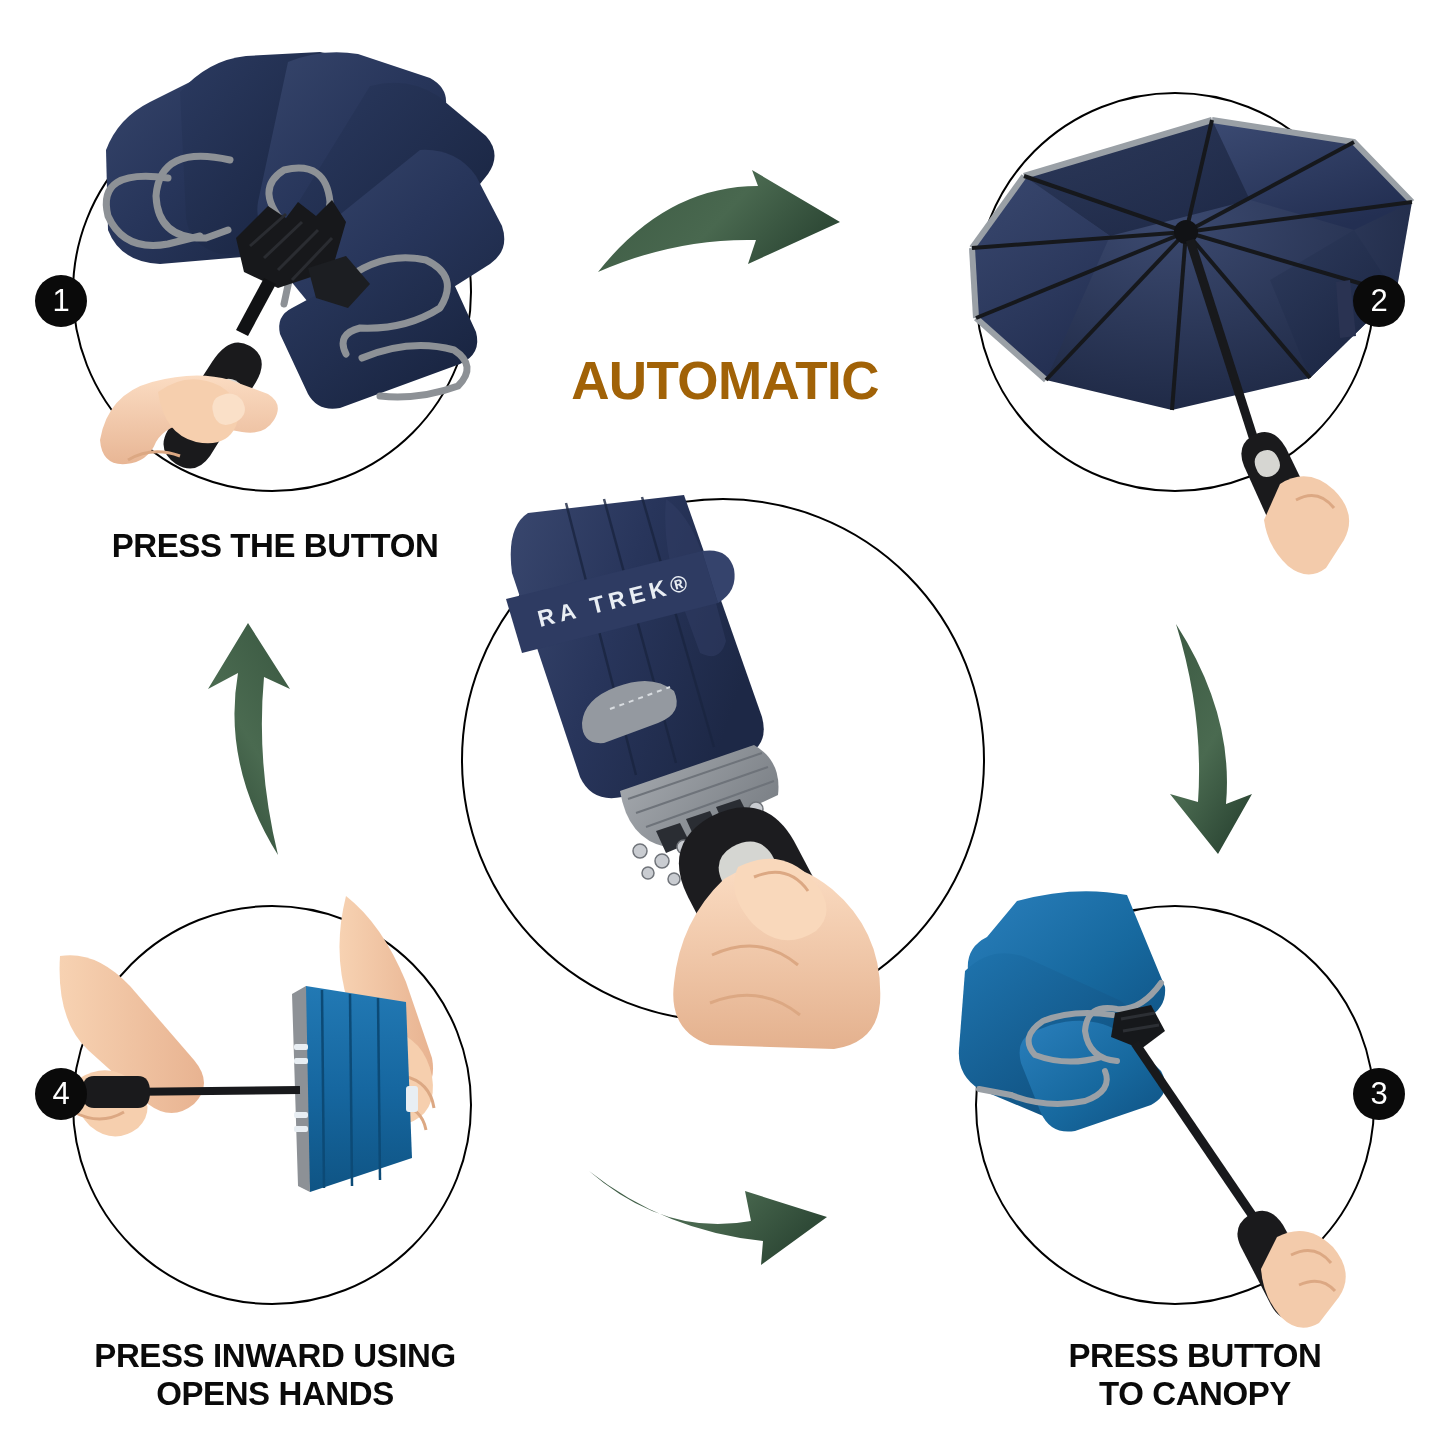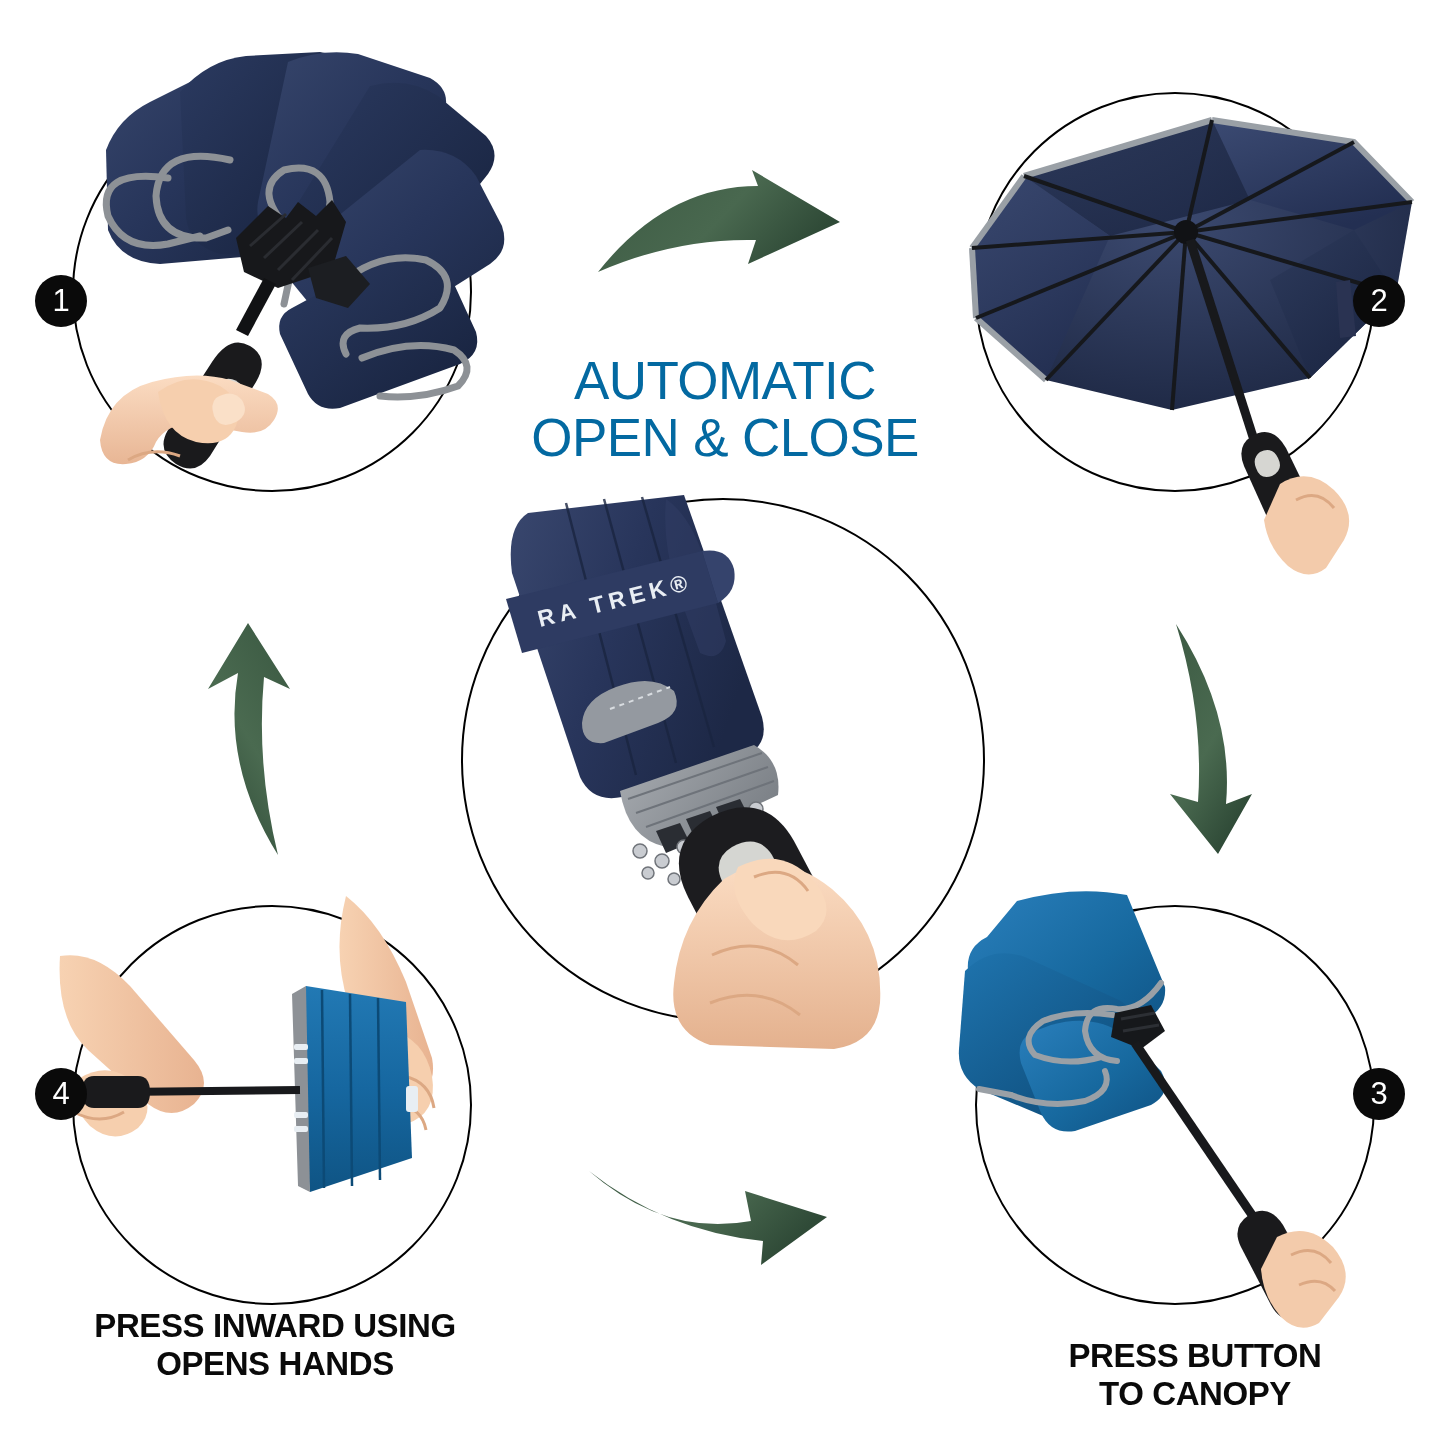--- a/index.html
+++ b/index.html
@@ -26,26 +26,26 @@
   .b1{left:35px;  top:275px;}
   .b2{left:1353px;top:275px;}
   .b3{left:1353px;top:1068px;}
   .b4{left:35px;  top:1068px;}
 
   
   .cap{position:absolute;text-align:center;font-weight:700;color:#0a0a0a;
        font-size:33px;line-height:1.16;letter-spacing:-0.4px;}
   .cap-tl{left:30px;  top:527px; width:490px;}
   .cap-tr{left:935px; top:527px; width:480px;}
-  .cap-bl{left:20px;  top:1307px;width:510px;}
+  .cap-bl{left:20px;  top:1337px;width:510px;}
   .cap-br{left:960px; top:1337px;width:470px;text-align:center;}
 
   
   .title{position:absolute;left:460px;top:352px;width:530px;text-align:center;
-         font-size:53px;font-weight:400;line-height:1.08;color:#0369a1;letter-spacing:-0.6px;}
+         font-size:53px;font-weight:700;line-height:1.08;color:#a16207;letter-spacing:-0.6px;}
 
   
   .arrow{position:absolute;}
   .ar-top   {left:596px; top:168px;  width:270px;height:120px;}
   .ar-right {left:1140px;top:618px;  width:170px;height:240px;}
   .ar-bottom{left:565px; top:1145px; width:270px;height:120px;}
   .ar-left  {left:160px; top:615px;  width:170px;height:245px;}
 
   svg{display:block;overflow:visible;}
 </style>
@@ -110,20 +110,21 @@
         <path d="M60 400 q8 -46 52 -58 q44 -12 78 -2 l38 14 q16 10 6 26 q-10 16 -32 12 l-44 -8 q-30 -2 -42 18 q-8 20 -30 22 q-24 2 -26 -24 Z" fill="url(#sk1)"></path>
         <path d="M118 352 q30 -22 62 -6 q26 16 16 40 q-10 22 -40 16 q-32 -8 -38 -50 Z" fill="#f6cfae"></path>
         <path d="M176 358 q16 -10 26 2 q8 14 -6 22 q-16 8 -22 -6 q-4 -12 2 -18 Z" fill="#fae0c8"></path>
         <path d="M88 420 q24 -14 52 -4" fill="none" stroke="#dca883" stroke-width="3"></path>
       </g>
     </svg>
   </div>
   <div class="circ c1"></div>
   <div class="badge b1">1</div>
   <div class="cap cap-tl">
+    <div>PRESS THE BUTTON</div>
   </div>
 
   <div class="photo" style="left:950px;top:80px;width:470px;height:440px;z-index:10;">
     <svg width="470" height="440" viewBox="0 0 470 440">
       <defs>
         <linearGradient id="nv2a" x1="0" y1="0" x2="0.6" y2="1">
           <stop offset="0" stop-color="#3b4a72"></stop>
             <stop offset="1" stop-color="#232f52"></stop>
         </linearGradient>
         <linearGradient id="nv2b" x1="0.2" y1="0" x2="1" y2="1">
@@ -360,21 +361,20 @@
         <path d="M284 382 q34 -14 54 14" fill="none" stroke="#dca883" stroke-width="3"></path>
         <path d="M242 460 q48 -22 86 10" fill="none" stroke="#dca883" stroke-width="3"></path>
         <path d="M240 508 q50 -20 90 12" fill="none" stroke="#dca883" stroke-width="3"></path>
       </g>
     </svg>
   </div>
   <div class="circ cc"></div>
 
   <div class="title">
     <div>AUTOMATIC</div>
-    <div>OPEN &amp; CLOSE</div>
   </div>
 
   <div class="arrow ar-top">
     <svg width="270" height="120" viewBox="0 0 270 120">
       <defs>
           <linearGradient id="ag1" x1="0" y1="0" x2="1" y2="0.4">
         <stop offset="0" stop-color="#3c5a43"></stop>
             <stop offset="0.6" stop-color="#49684f"></stop>
             <stop offset="1" stop-color="#2f4a37"></stop>
       </linearGradient>

